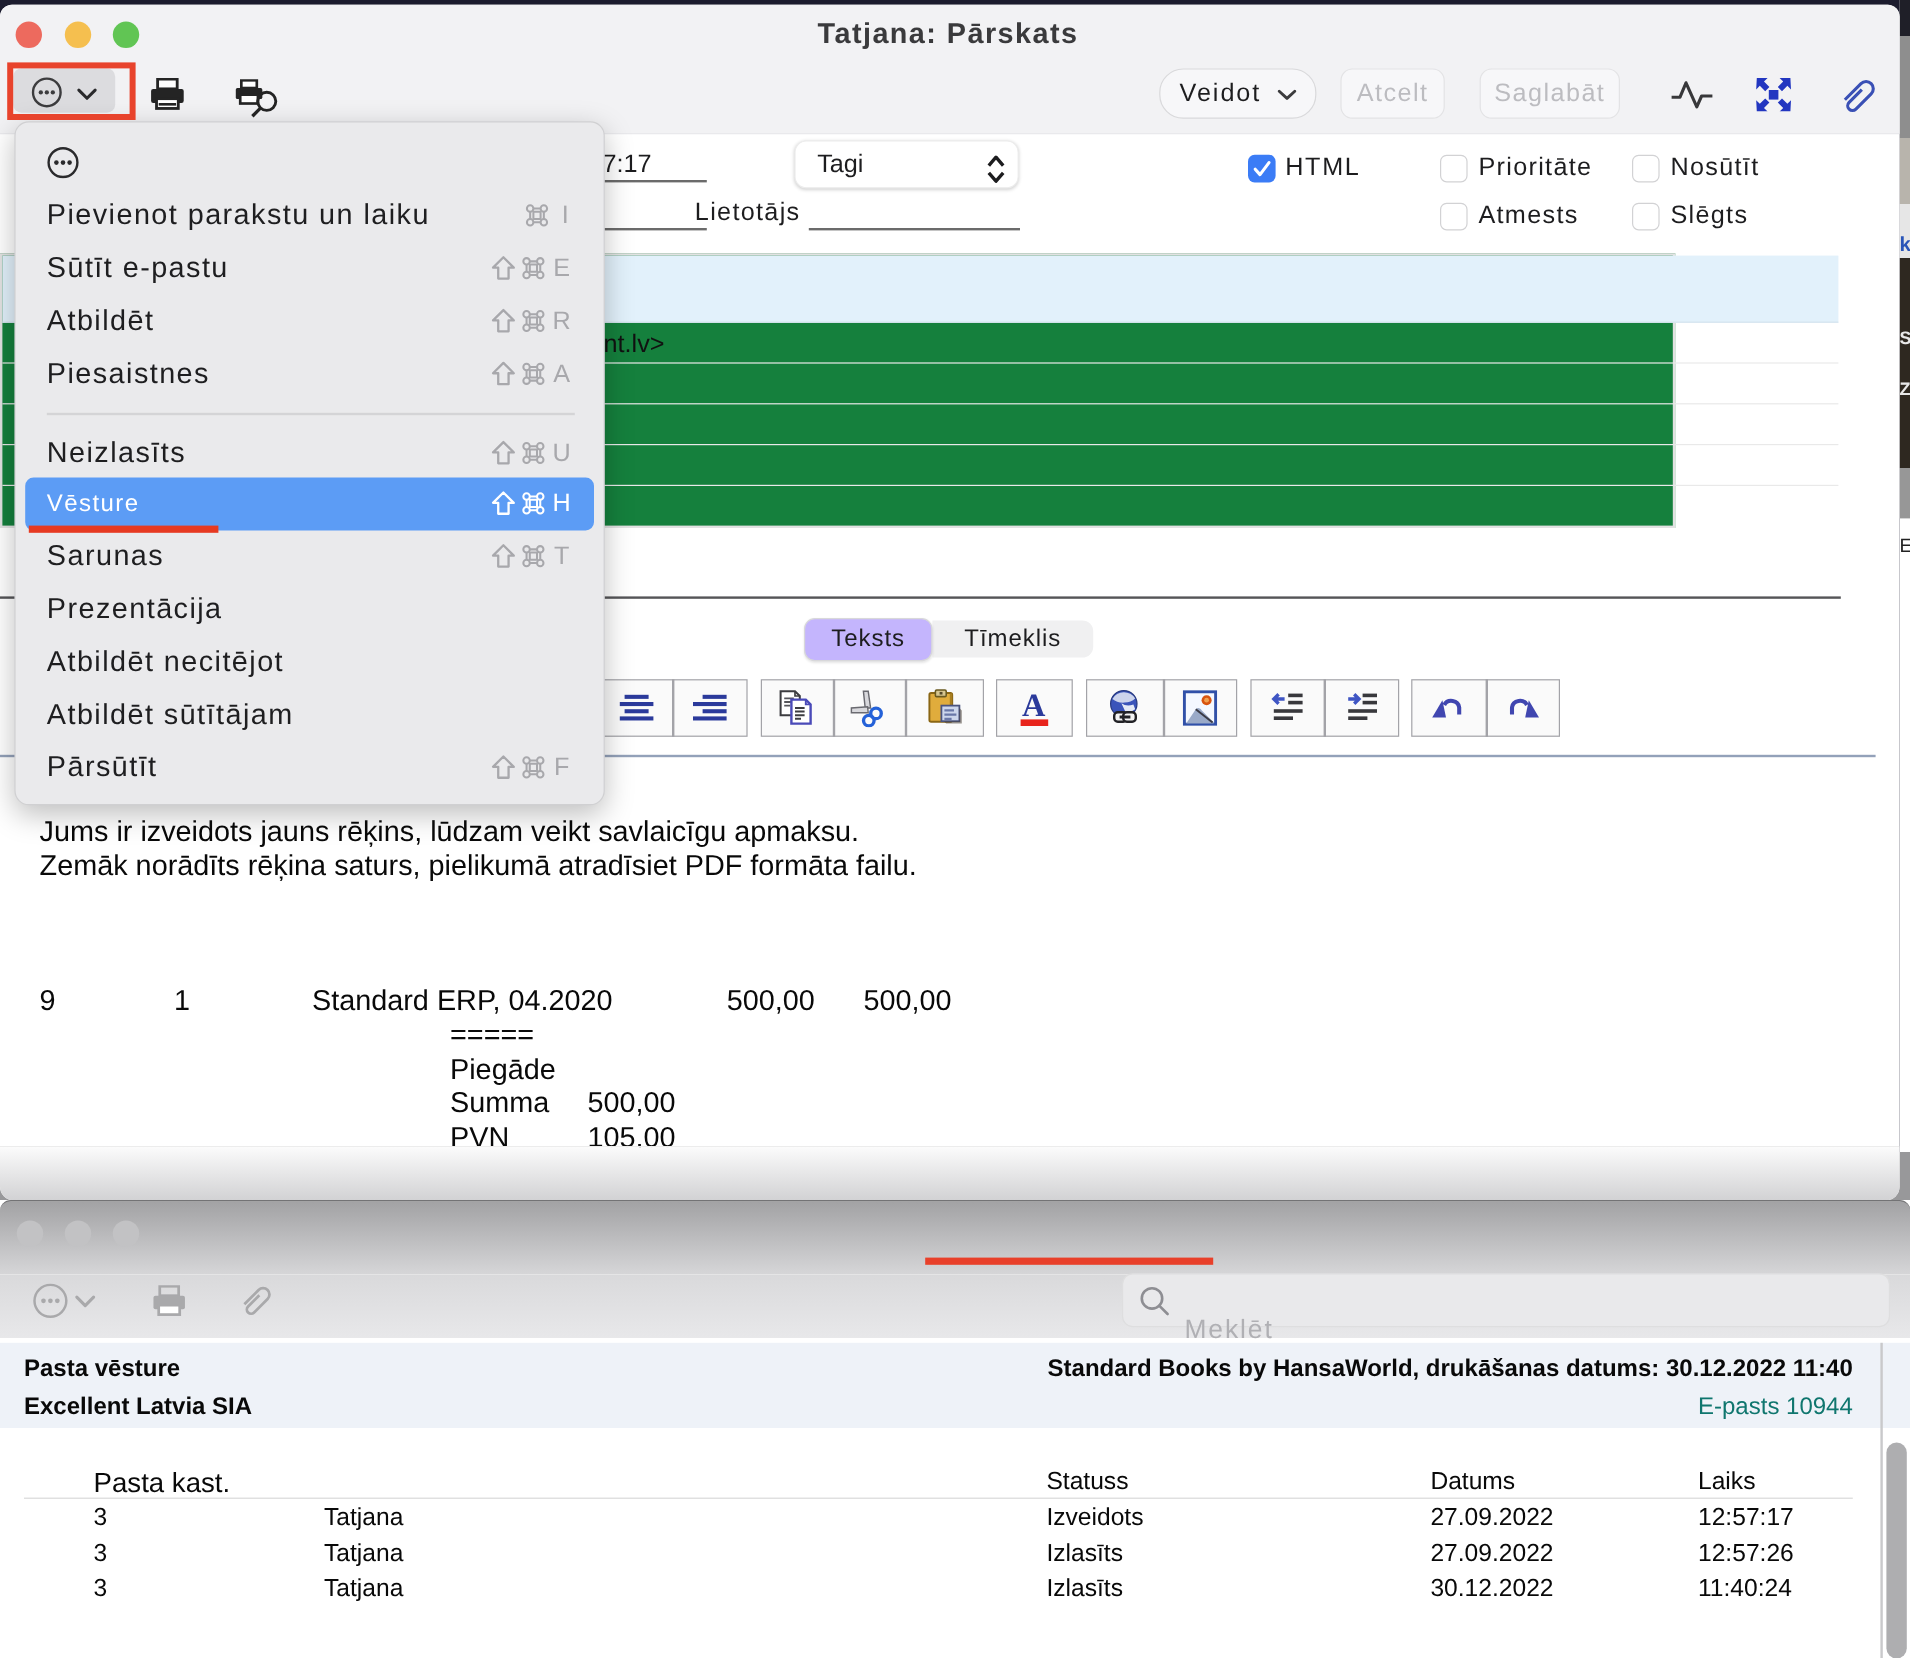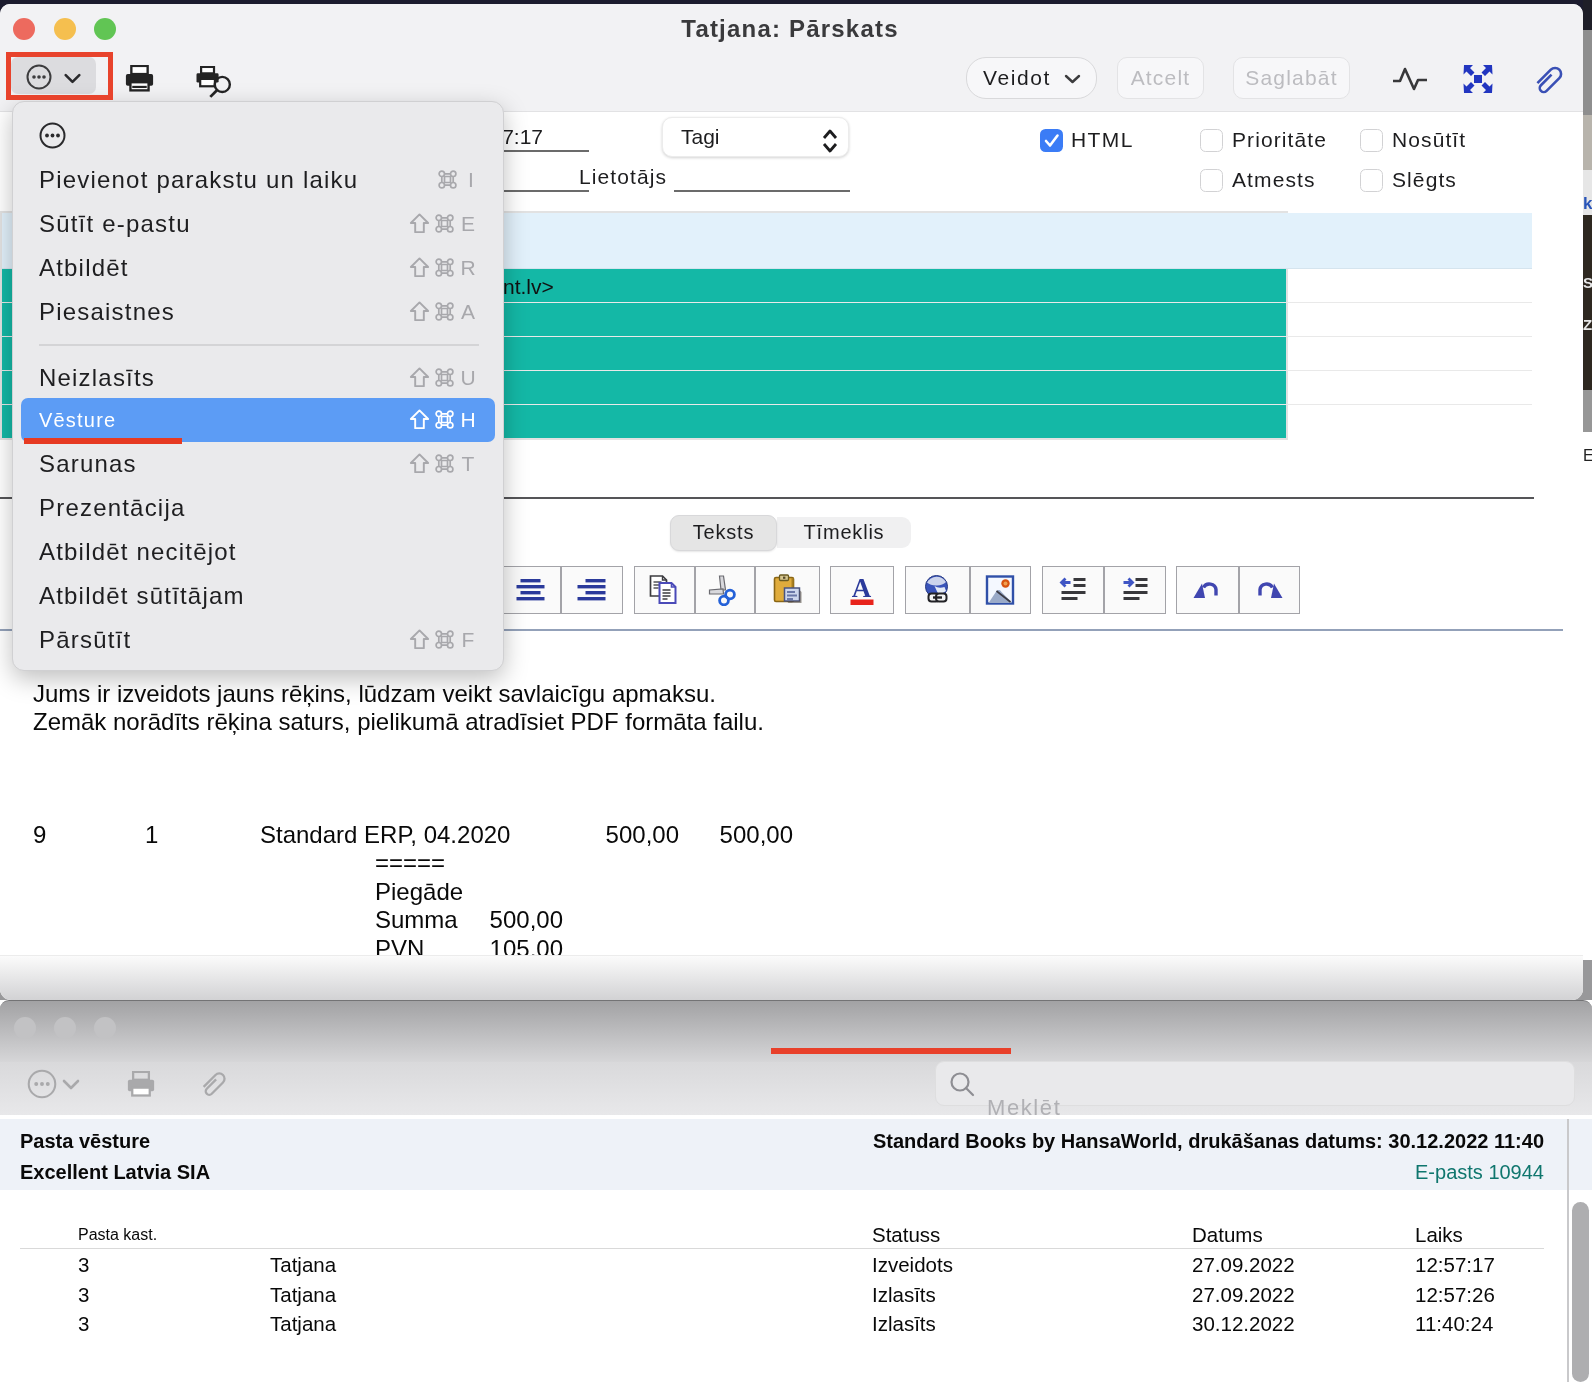--- a/index.html
+++ b/index.html
@@ -107,33 +107,33 @@
   <div class="abs" style="left:1071px; top:123px; width:100px; height:26px; font-size:21px; letter-spacing:1.4px; color:#1d1d1f; line-height:26px;">HTML</div>
   <div class="abs" style="left:1200px; top:125px; width:23px; height:23px; background:#ffffff; border:1.5px solid #d2d2d4; border-radius:5.5px;"></div>
   <div class="abs" style="left:1232px; top:123px; width:140px; height:26px; font-size:21px; letter-spacing:1.1px; color:#1d1d1f; line-height:26px;">Prioritāte</div>
   <div class="abs" style="left:1360px; top:125px; width:23px; height:23px; background:#ffffff; border:1.5px solid #d2d2d4; border-radius:5.5px;"></div>
   <div class="abs" style="left:1392px; top:123px; width:120px; height:26px; font-size:21px; letter-spacing:1.1px; color:#1d1d1f; line-height:26px;">Nosūtīt</div>
   <div class="abs" style="left:1200px; top:165px; width:23px; height:23px; background:#ffffff; border:1.5px solid #d2d2d4; border-radius:5.5px;"></div>
   <div class="abs" style="left:1232px; top:163px; width:140px; height:26px; font-size:21px; letter-spacing:1.1px; color:#1d1d1f; line-height:26px;">Atmests</div>
   <div class="abs" style="left:1360px; top:165px; width:23px; height:23px; background:#ffffff; border:1.5px solid #d2d2d4; border-radius:5.5px;"></div>
   <div class="abs" style="left:1392px; top:163px; width:120px; height:26px; font-size:21px; letter-spacing:1.1px; color:#1d1d1f; line-height:26px;">Slēgts</div>
 
-  <div class="abs" style="left:0; top:207px; width:1288px; height:229px; background:#14b8a6; border:2px solid #e2e2e2;">
+  <div class="abs" style="left:0; top:207px; width:1396px; height:229px; background:#15803d; border:2px solid #e2e2e2;">
     <div class="abs" style="left:0; top:0; width:1530px; height:56px; background:#e2f1fb; border-bottom:1px solid #d5e4ee;"></div>
     <div class="abs" style="left:0; top:89px; width:1530px; height:1px; background:#e9e9e9;"></div>
     <div class="abs" style="left:0; top:123px; width:1530px; height:1px; background:#e9e9e9;"></div>
     <div class="abs" style="left:0; top:157px; width:1530px; height:1px; background:#e9e9e9;"></div>
     <div class="abs" style="left:0; top:191px; width:1530px; height:1px; background:#e9e9e9;"></div>
     <div class="abs" style="left:501px; top:61px; width:120px; height:26px; font-size:21px; color:#111; line-height:26px;">nt.lv&gt;</div>
   </div>
 
   <div class="abs" style="left:0; top:493px; width:1534px; height:2px; background:#555558;"></div>
 
   <div class="abs" style="left:777px; top:513px; width:134px; height:31px; background:#f0f0f1; border-radius:0 9px 9px 0; font-size:20px; letter-spacing:0.8px; color:#1d1d1f; text-align:center; line-height:31px;">Tīmeklis</div>
-  <div class="abs" style="left:670px; top:511px; width:107px; height:36px; background:#e5e5e5; border:1.5px solid #d8d8da; border-radius:9px; box-shadow:0 1px 2px rgba(0,0,0,0.1); font-size:20px; letter-spacing:0.8px; color:#1d1d1f; text-align:center; line-height:33px;">Teksts</div>
+  <div class="abs" style="left:670px; top:511px; width:107px; height:36px; background:#c4b5fd; border:1.5px solid #d8d8da; border-radius:9px; box-shadow:0 1px 2px rgba(0,0,0,0.1); font-size:20px; letter-spacing:0.8px; color:#1d1d1f; text-align:center; line-height:33px;">Teksts</div>
 
   <div class="abs" style="left:500px; top:562px; width:123px; height:48px; background:#fafafa; border:1.5px solid #a3a3a8;"></div>
   <svg class="abs" style="left:513px; top:570px;" width="34" height="32" viewBox="0 0 33 32">
       <g fill="#2b3a9b">
         <rect x="7" y="5" width="20" height="3.4"></rect>
         <rect x="3" y="11" width="28" height="3.4"></rect>
         <rect x="7" y="17" width="20" height="3.4"></rect>
         <rect x="3" y="23" width="28" height="3.4"></rect>
       </g>
     </svg>
@@ -297,21 +297,21 @@
   </svg>
   <div class="abs" style="left:987px; top:70px; width:200px; height:28px; font-size:22px; letter-spacing:1.6px; color:#b0b0b4; line-height:28px;margin-top:24px;">Meklēt</div>
 
   <div class="abs" style="left:0; top:119px; width:1592px; height:71px; background:#eef2f8;"></div>
   <div class="abs" style="left:20px; top:129px; width:400px; height:24px; font-size:20px; font-weight:bold; color:#090909; line-height:24px;">Pasta vēsture</div>
   <div class="abs" style="left:20px; top:160px; width:400px; height:24px; font-size:20px; font-weight:bold; color:#090909; line-height:24px;">Excellent Latvia SIA</div>
   <div class="abs" style="left:744px; top:129px; width:800px; height:24px; font-size:20px; font-weight:bold; color:#090909; line-height:24px; text-align:right;">Standard Books by HansaWorld, drukāšanas datums: 30.12.2022 11:40</div>
   <div class="abs" style="left:744px; top:160px; width:800px; height:24px; font-size:20px; font-weight:normal; color:#0f766e; line-height:24px; text-align:right;">E-pasts 10944</div>
 
   <div class="abs" style="left:78px; top:1221px;"></div>
-  <div class="abs" style="left:78px; top:222px; width:300px; height:24px; font-size:16px; color:#090909; line-height:26px;">Pasta kast.</div>
+  <div class="abs" style="left:78px; top:222px; width:300px; height:24px; font-size:23px; color:#090909; line-height:26px;">Pasta kast.</div>
   <div class="abs" style="left:872px; top:222px; width:200px; height:24px; font-size:20.5px; color:#090909; line-height:26px;">Statuss</div>
   <div class="abs" style="left:1192px; top:222px; width:200px; height:24px; font-size:20.5px; color:#090909; line-height:26px;">Datums</div>
   <div class="abs" style="left:1415px; top:222px; width:200px; height:24px; font-size:20.5px; color:#090909; line-height:26px;">Laiks</div>
   <div class="abs" style="left:20px; top:248px; width:1524px; height:1px; background:#d9d9d9;"></div>
   <div class="abs" style="left:78px; top:252px; width:600px; height:24px; font-size:20.5px; color:#090909; line-height:26px;">3<span style="position:absolute; left:192px;">Tatjana</span></div>
   <div class="abs" style="left:872px; top:252px; width:200px; height:24px; font-size:20.5px; color:#090909; line-height:26px;">Izveidots</div>
   <div class="abs" style="left:1192px; top:252px; width:200px; height:24px; font-size:20.5px; color:#090909; line-height:26px;">27.09.2022</div>
   <div class="abs" style="left:1415px; top:252px; width:200px; height:24px; font-size:20.5px; color:#090909; line-height:26px;">12:57:17</div>
   <div class="abs" style="left:78px; top:282px; width:600px; height:24px; font-size:20.5px; color:#090909; line-height:26px;">3<span style="position:absolute; left:192px;">Tatjana</span></div>
   <div class="abs" style="left:872px; top:282px; width:200px; height:24px; font-size:20.5px; color:#090909; line-height:26px;">Izlasīts</div>

